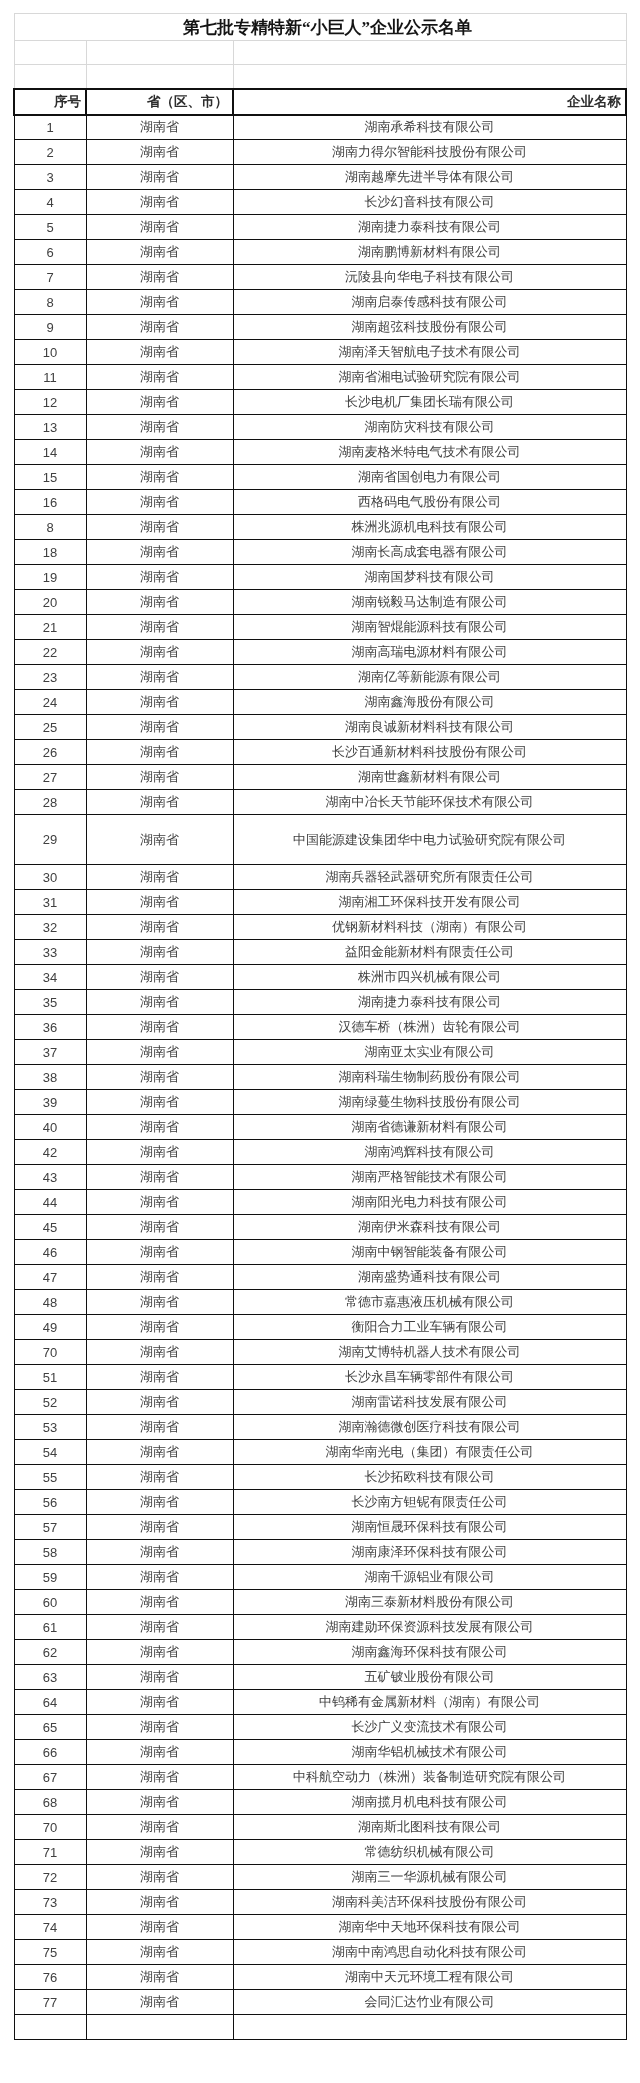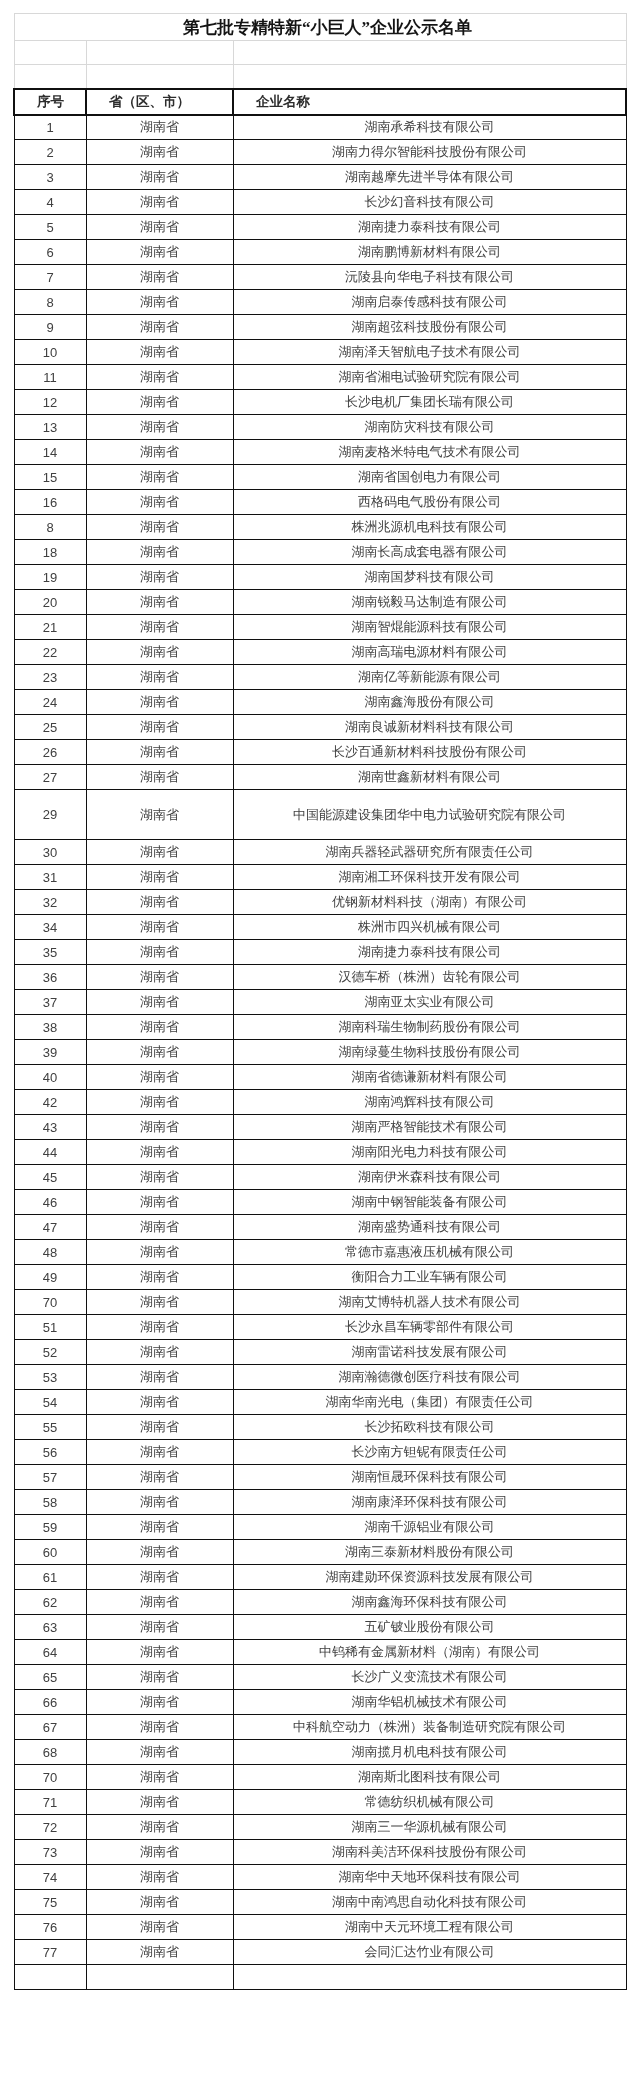--- a/index.html
+++ b/index.html
@@ -40,21 +40,21 @@
     border: 1px solid #d8d8d8;
     height: 24px;
   }
   
   thead th {
     border: 2px solid #101010;
     height: 26px;
     font-size: 13.5px;
     font-weight: bold;
     color: #2d2d2d;
-    text-align: left;
+    text-align: right;
     padding-left: 22px;
   }
   tbody td {
     border: 1.5px solid #101010;
     height: 25px;
     font-size: 13px;
     color: #404040;
     text-align: center;
   }
   tbody tr.tall td { height: 50px; }
@@ -218,39 +218,49 @@
         <tr>
           <td>26</td>
           <td>湖南省</td>
           <td>长沙百通新材料科技股份有限公司</td>
         </tr>
         <tr>
           <td>27</td>
           <td>湖南省</td>
           <td>湖南世鑫新材料有限公司</td>
         </tr>
+        <tr>
+          <td>28</td>
+          <td>湖南省</td>
+          <td>湖南中冶长天节能环保技术有限公司</td>
+        </tr>
         <tr class="tall">
           <td>29</td>
           <td>湖南省</td>
           <td>中国能源建设集团华中电力试验研究院有限公司</td>
         </tr>
         <tr>
           <td>30</td>
           <td>湖南省</td>
           <td>湖南兵器轻武器研究所有限责任公司</td>
         </tr>
         <tr>
           <td>31</td>
           <td>湖南省</td>
           <td>湖南湘工环保科技开发有限公司</td>
         </tr>
         <tr>
           <td>32</td>
           <td>湖南省</td>
           <td>优钢新材料科技（湖南）有限公司</td>
+        </tr>
+        <tr>
+          <td>33</td>
+          <td>湖南省</td>
+          <td>益阳金能新材料有限责任公司</td>
         </tr>
         <tr>
           <td>34</td>
           <td>湖南省</td>
           <td>株洲市四兴机械有限公司</td>
         </tr>
         <tr>
           <td>35</td>
           <td>湖南省</td>
           <td>湖南捷力泰科技有限公司</td>

